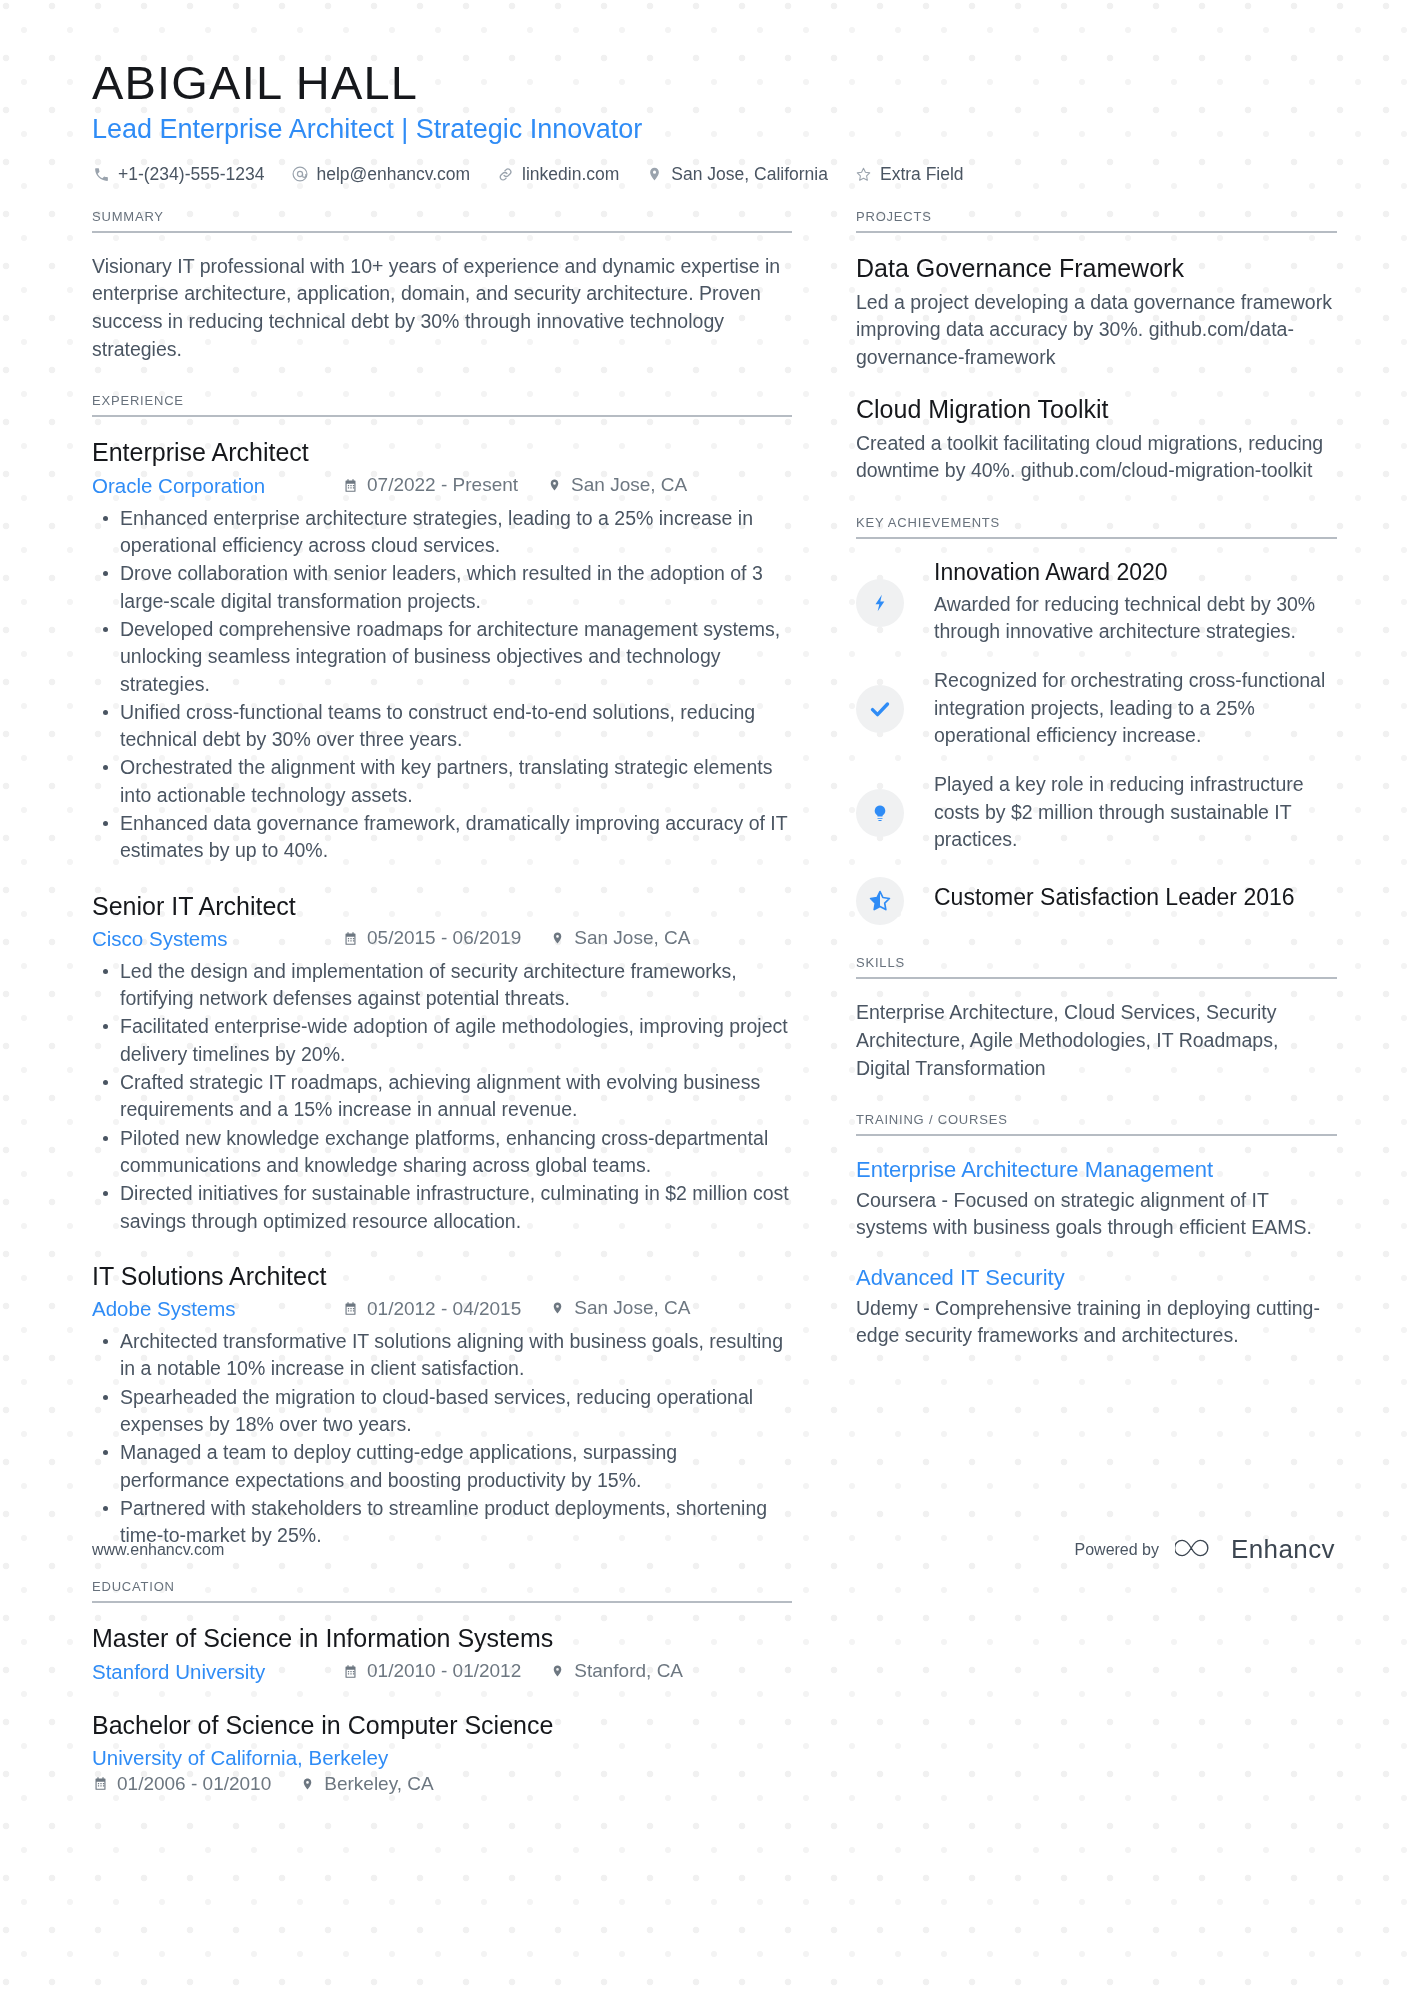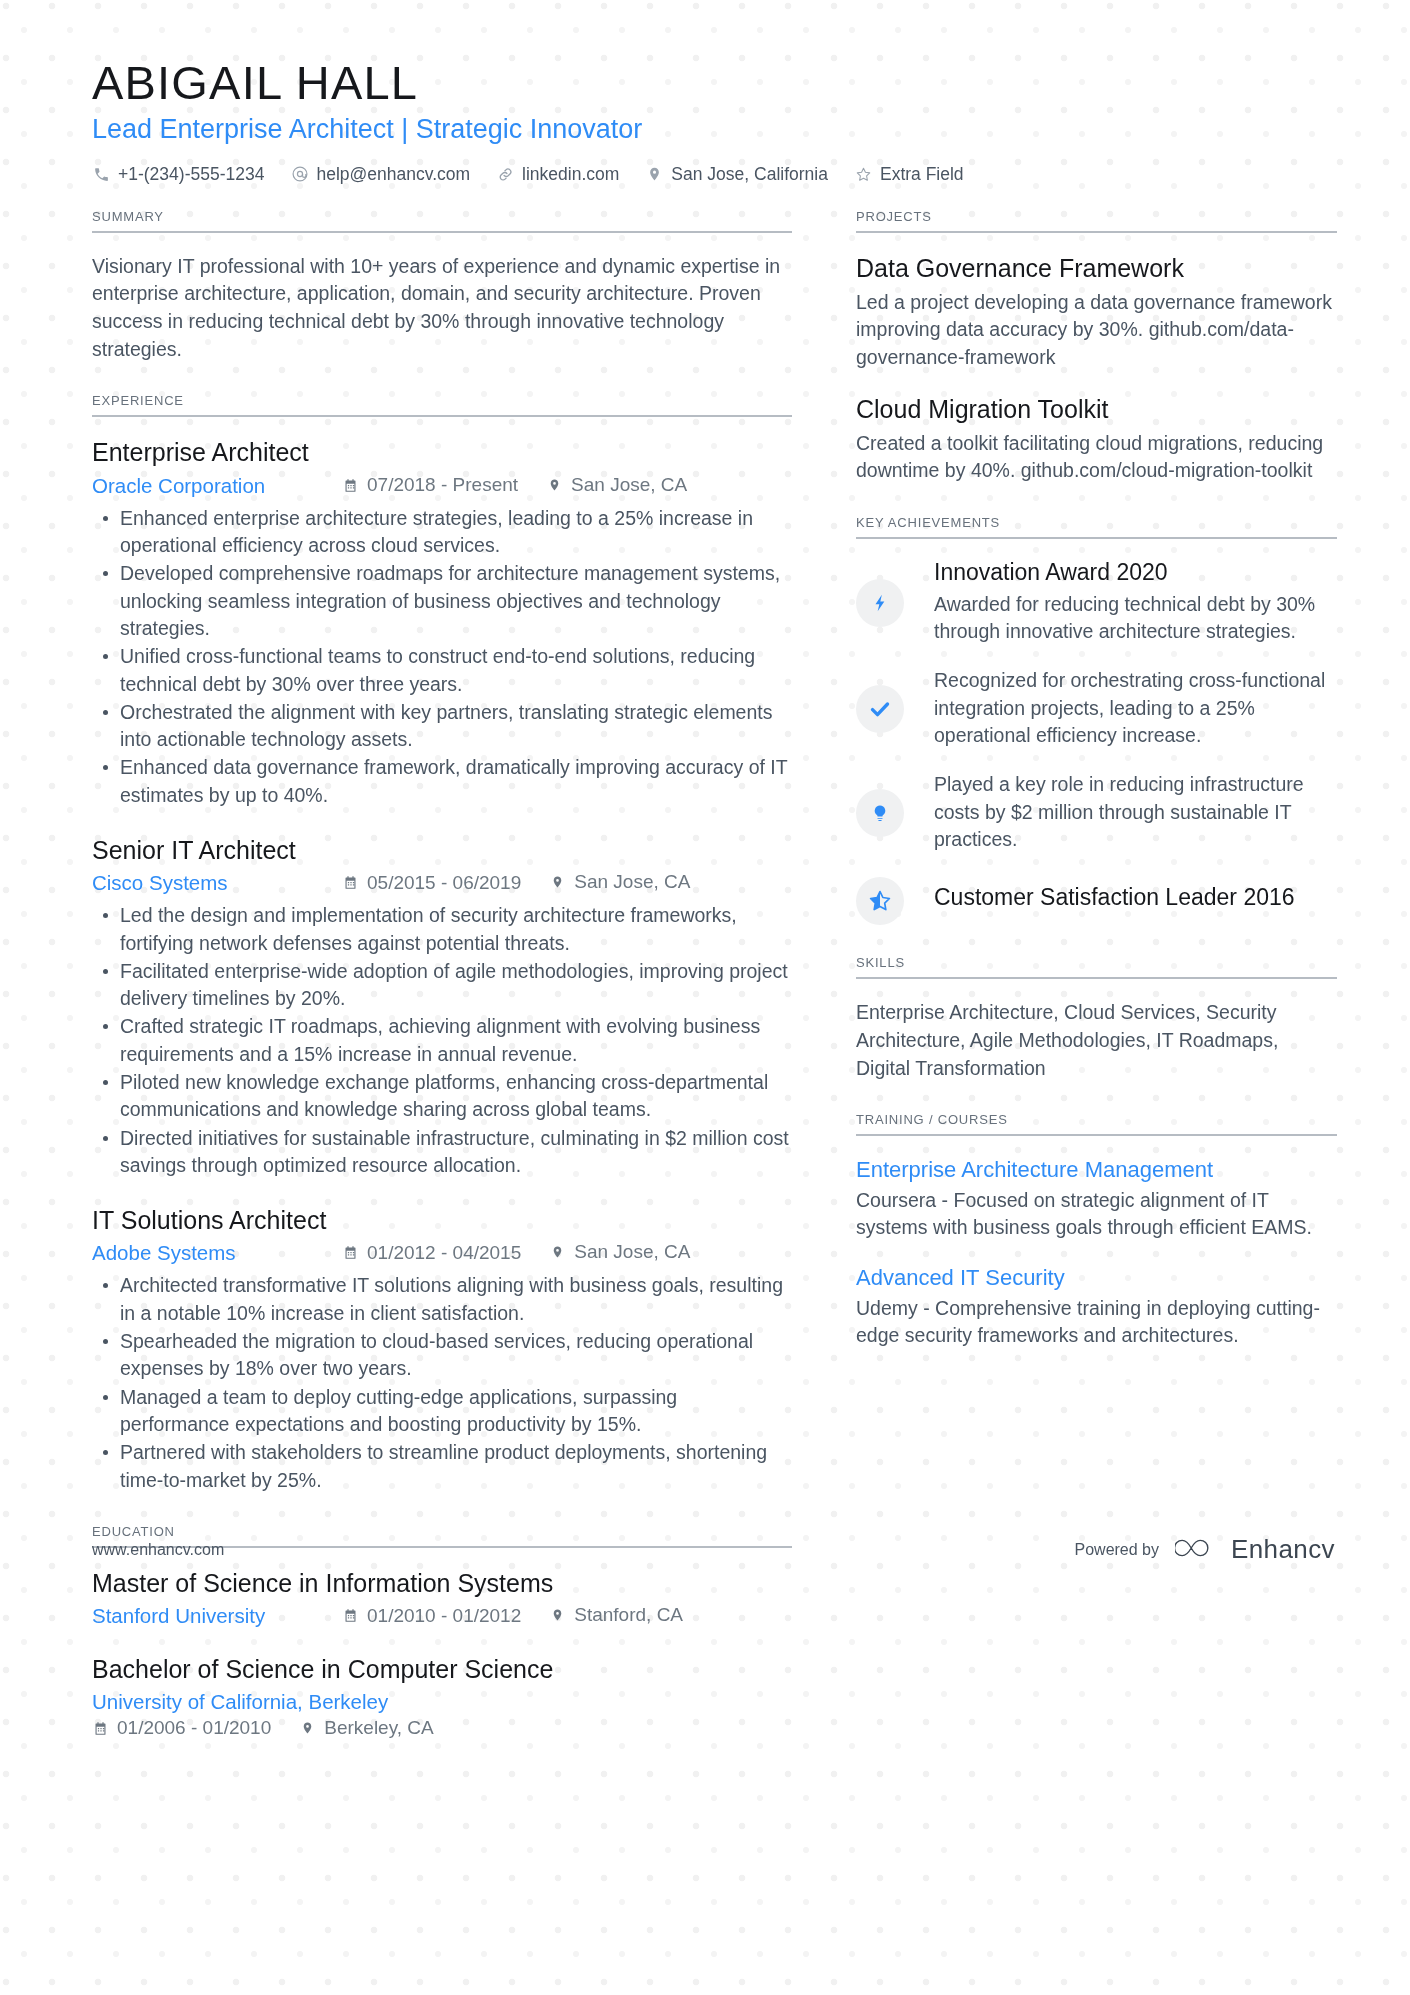--- a/index.html
+++ b/index.html
@@ -356,33 +356,34 @@
           <div class="entry">
             <h2 class="entry-title">Enterprise Architect</h2>
             <div class="meta-row">
               <span class="org">Oracle Corporation</span>
               <span class="meta-chunk">
                 <span class="mi">
                   <svg width="15" height="15" viewBox="0 0 24 24" fill="currentColor">
                       <path d="M7 2h2v2h6V2h2v2h2a1 1 0 0 1 1 1v16a1 1 0 0 1-1 1H5a1 1 0 0 1-1-1V5a1 1 0 0 1 1-1h2V2zM5.8 9.2v11h12.4v-11H5.8zm2 2h2v2h-2v-2zm4 0h2v2h-2v-2zm4 0h2v2h-2v-2zm-8 3.6h2v2h-2v-2zm4 0h2v2h-2v-2zm4 0h2v2h-2v-2z"></path>
                     </svg>
                 </span>
-                <span>07/2018 - Present</span>
+                <span>07/2022 - Present</span>
               </span>
               <span class="meta-chunk">
                 <span class="mi">
                   <svg width="13" height="16" viewBox="0 0 24 24" fill="currentColor">
                       <path d="M12 2C8.1 2 5 5.1 5 9c0 5.2 7 13 7 13s7-7.8 7-13c0-3.9-3.1-7-7-7zm0 9.5A2.5 2.5 0 1 1 12 6.5a2.5 2.5 0 0 1 0 5z"></path>
                     </svg>
                 </span>
                 <span>San Jose, CA</span>
               </span>
             </div>
             <ul class="bullets">
               <li>Enhanced enterprise architecture strategies, leading to a 25% increase in operational efficiency across cloud services.</li>
+              <li>Drove collaboration with senior leaders, which resulted in the adoption of 3 large-scale digital transformation projects.</li>
               <li>Developed comprehensive roadmaps for architecture management systems, unlocking seamless integration of business objectives and technology strategies.</li>
               <li>Unified cross-functional teams to construct end-to-end solutions, reducing technical debt by 30% over three years.</li>
               <li>Orchestrated the alignment with key partners, translating strategic elements into actionable technology assets.</li>
               <li>Enhanced data governance framework, dramatically improving accuracy of IT estimates by up to 40%.</li>
             </ul>
           </div>
 
           <div class="entry">
             <h2 class="entry-title">Senior IT Architect</h2>
             <div class="meta-row">

